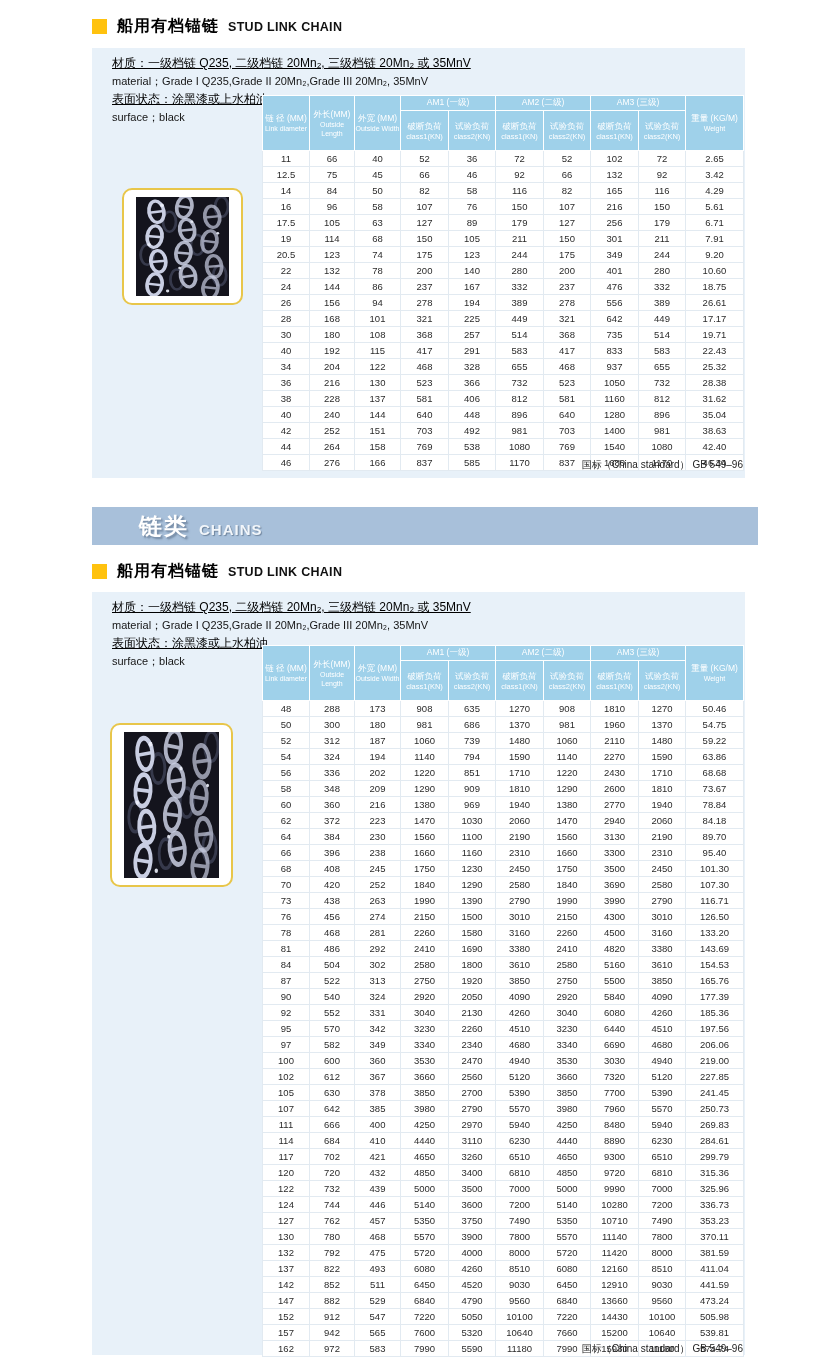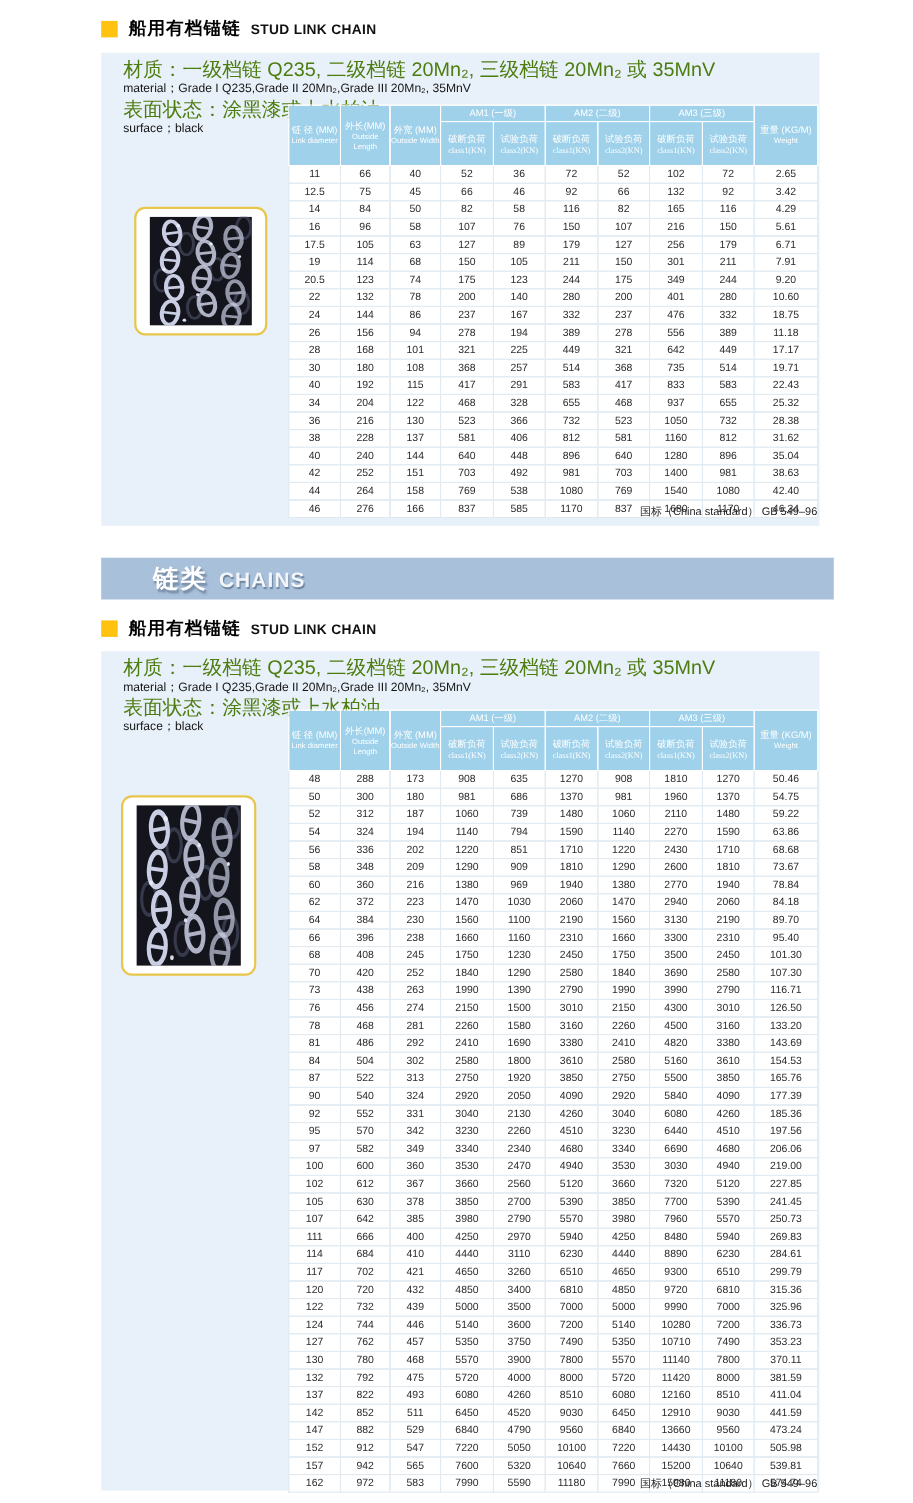--- a/index.html
+++ b/index.html
@@ -12,53 +12,53 @@
   .sec-header { position:absolute; left:92px; display:flex; align-items:center; }
   .sq { width:15px; height:15px; background:#FFC20E; flex:0 0 auto; }
   .t-zh { font-size:16px; font-weight:bold; color:#000; margin-left:10px; letter-spacing:1px; }
   .t-en { font-size:12.5px; font-weight:bold; color:#111; margin-left:9px; letter-spacing:.3px; }
 
   .panel { position:absolute; left:92px; width:653px; background:#E8F1F9; }
   .panel1 { top:48px;  height:430px; }
   .panel2 { top:592px; height:763px; }
 
   .intro { position:absolute; left:20px; top:6px; white-space:nowrap; }
-  .intro .zh { font-size:18px; color:#4d7c0f; line-height:19px; }
+  .intro .zh { font-size:12px; color:#000000; line-height:19px;text-decoration:underline; }
   .intro .en { font-size:11px;  color:#151515; line-height:17px; }
 
   .photo-frame { position:absolute; background:#fff; border:2px solid #E8C64A; border-radius:10px; padding:7px 12px; }
   .photo1 { left:30px; top:140px; width:121px; height:117px; }
   .photo2 { left:18px; top:131px; width:123px; height:164px; }
   .photo-frame svg { width:100%; height:100%; display:block; }
 
   table.datatable { position:absolute; left:170px; width:481px; border-collapse:collapse; table-layout:fixed; }
   .panel1 table.datatable { top:47px; }
   .panel2 table.datatable { top:53px; }
 
   th { background:#9FD1EA; color:#fff; font-weight:normal; border:1px solid #fff;
        text-align:center; vertical-align:middle; overflow:hidden; }
   th .h-zh { display:block; font-size:8.5px; line-height:11px; }
   th .h-en { display:block; font-size:7px;  line-height:9px;text-align:center; }
   tr.group-row th { height:15px; font-size:8.5px; }
-  tr.sub-row th { height:40px;font-family:Liberation Serif, serif; }
+  tr.sub-row th { height:40px; }
   tr.sub-row th .h-en { font-size:7.5px; }
   th.span2 { height:39px; }
 
   td { background:#fff; border:1px solid #E2EAF1; font-size:9.5px; color:#2b2b2b;
        text-align:center; height:16px; padding:0; line-height:15px; overflow:hidden; }
 
   .note { position:absolute; right:2px; font-size:10px; color:#222; white-space:nowrap; }
   .panel1 .note { top:410px; }
   .panel2 .note { top:750px; }
 
   .banner { position:absolute; left:92px; top:507px; width:666px; height:38px;
             background:#A8C0DA; display:flex; align-items:center; padding-left:27px; }
   .banner .b-zh { font-size:23px; font-weight:bold; color:#fff;
                   text-shadow:1px 1px 0 #7e94ae, 2px 2px 2px rgba(70,90,115,.55); letter-spacing:2px;margin-left:20px; }
-  .banner .b-en { font-size:19px; font-weight:bold; color:#f2f6fa; margin-left:10px; margin-top:6px;
+  .banner .b-en { font-size:15px; font-weight:bold; color:#f2f6fa; margin-left:10px; margin-top:6px;
                   text-shadow:1px 1px 1px rgba(70,90,115,.6); letter-spacing:1px; }
 </style>
 </head>
 <body>
 
 <div class="sec-header" style="top:16px;">
   <span class="sq"></span>
   <span class="t-zh">船用有档锚链</span>
   <span class="t-en">STUD LINK CHAIN</span>
 </div>
@@ -317,21 +317,21 @@
         <tr>
           <td>26</td>
           <td>156</td>
           <td>94</td>
           <td>278</td>
           <td>194</td>
           <td>389</td>
           <td>278</td>
           <td>556</td>
           <td>389</td>
-          <td>11.18</td>
+          <td>26.61</td>
         </tr>
         <tr>
           <td>28</td>
           <td>168</td>
           <td>101</td>
           <td>321</td>
           <td>225</td>
           <td>449</td>
           <td>321</td>
           <td>642</td>

